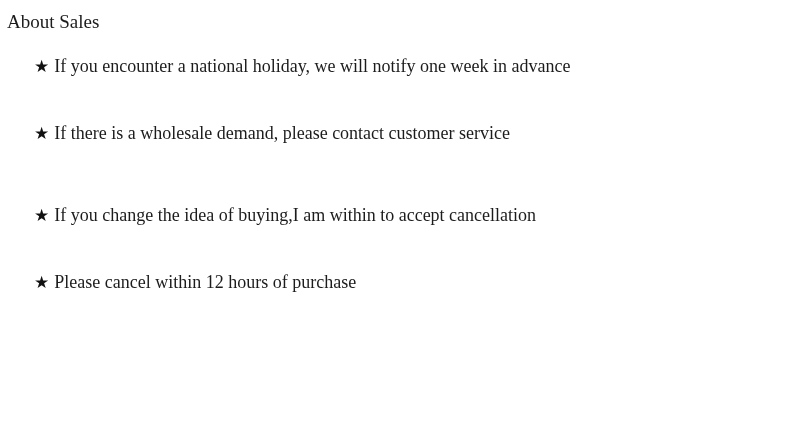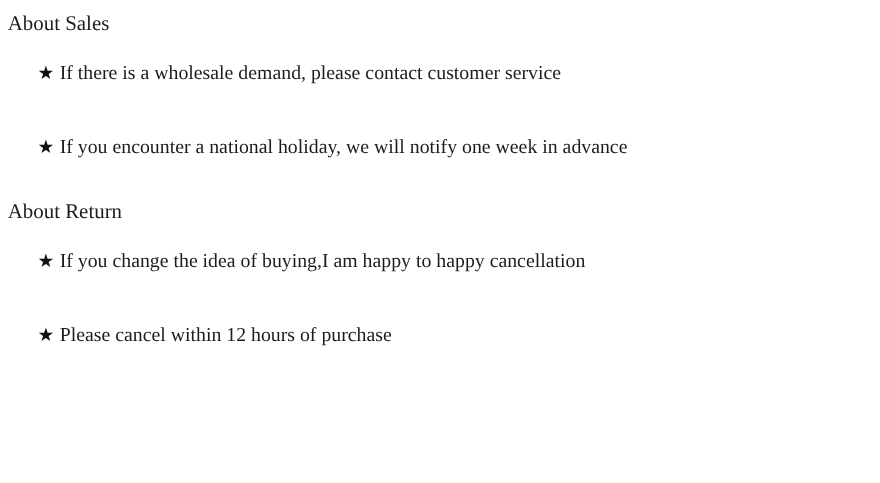--- a/index.html
+++ b/index.html
@@ -48,31 +48,30 @@
   }
 </style>
 </head>
 <body>
 
 <div class="page">
 
   <section>
     <h2 class="heading">About Sales</h2>
     <div class="li">
-      <span class="star">★</span><span>If there is a wholesale demand, please contact customer service</span>
+      <span class="star">★</span><span>If you encounter a national holiday, we will notify one week in advance</span>
     </div>
     <div class="li">
-      <span class="star">★</span><span>If you encounter a national holiday, we will notify one week in advance</span>
+      <span class="star">★</span><span>If there is a wholesale demand, please contact customer service</span>
     </div>
   </section>
 
   <section>
-    <h2 class="heading">About Return</h2>
     <div class="li">
-      <span class="star">★</span><span>If you change the idea of buying,I am happy to happy cancellation</span>
+      <span class="star">★</span><span>If you change the idea of buying,I am within to accept cancellation</span>
     </div>
     <div class="li">
       <span class="star">★</span><span>Please cancel within 12 hours of purchase</span>
     </div>
 
   </section>
 
 </div>
 
 </body></html>

